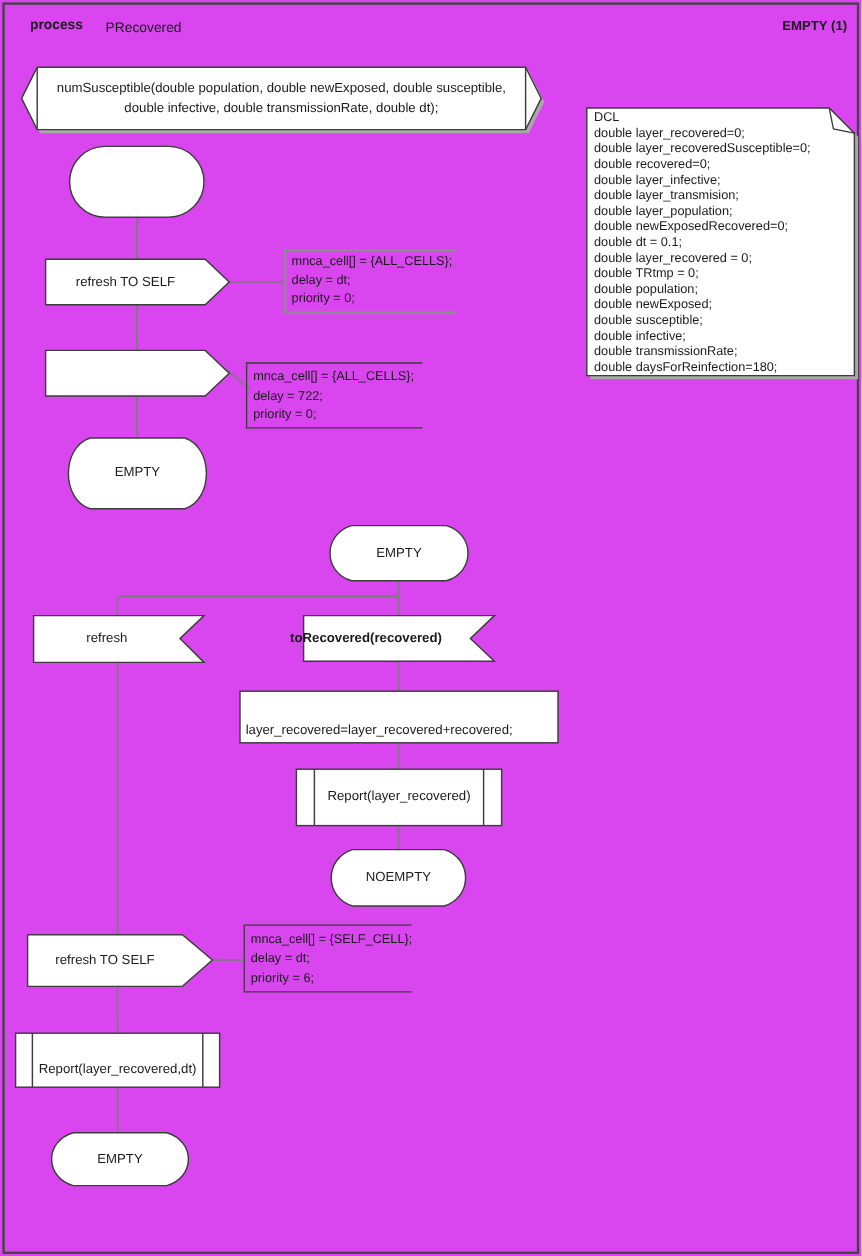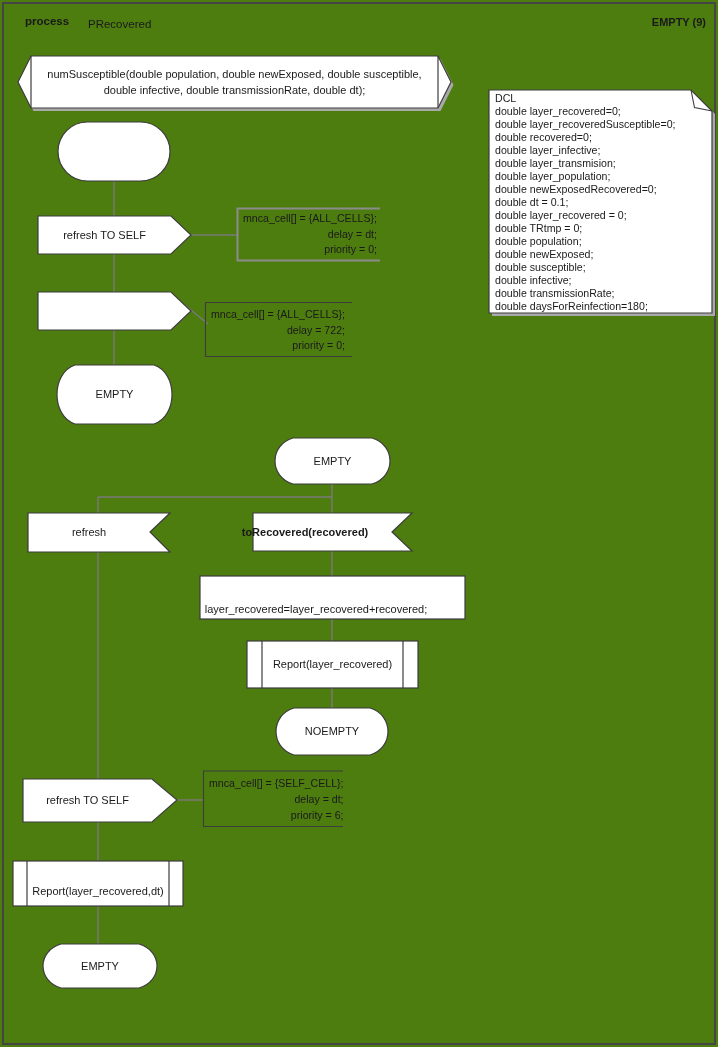--- a/index.html
+++ b/index.html
@@ -1,36 +1,36 @@
 <!DOCTYPE html>
 <html><head>
 <meta charset="utf-8">
 <style>
   html,body{margin:0;padding:0;background:#ffffff;}
   .page{
     position:relative;
     width:718px;height:1047px;
-    background:#4d7c0f;
+    background:#d946ef;
     font-family:"Liberation Sans", sans-serif;
     color:#1a1a1a;
     overflow:hidden;
   }
   .frame{
     position:absolute;left:2px;top:2px;width:710px;height:1039px;
     border:2px solid #454545;
     pointer-events:none;
   }
   svg.canvas{position:absolute;left:0;top:0;}
   .txt{position:absolute;font-size:11px;line-height:13px;white-space:nowrap;}
   .ctr{display:flex;align-items:center;justify-content:center;text-align:center;}
   .small{font-size:10.6px;}
   .hdr-kind{font-weight:bold;font-size:11.5px;}
   .hdr-name{font-size:11.5px;}
   .hdr-page{font-weight:600;font-size:11px;}
-  .comment{line-height:15.5px;text-align:right;}
+  .comment{line-height:15.5px;}
   .dcl-line{height:13px;font-size:10.6px;line-height:13px;white-space:nowrap;}
 </style>
 </head>
 <body>
 
 <div class="page">
   <div class="frame"></div>
 
   <svg class="canvas" width="718" height="1047" viewBox="0 0 718 1047">
 
@@ -102,21 +102,21 @@
       <rect x="13" y="861" width="170" height="45"></rect>
       <line x1="27" y1="861" x2="27" y2="906" fill="none"></line>
       <line x1="169" y1="861" x2="169" y2="906" fill="none"></line>
     </g>
 
     <path d="M 61,944 H 139 C 163,951 163,981 139,988 H 61 C 37,981 37,951 61,944 Z" fill="#ffffff" stroke="#3d3d3d" stroke-width="1.2"></path>
   </svg>
 
   <div class="txt hdr-kind" style="left:25px;top:15px;">process</div>
   <div class="txt hdr-name" style="left:88px;top:18px;">PRecovered</div>
-  <div class="txt hdr-page" style="left:560px;top:16px;width:146px;text-align:right;">EMPTY (9)</div>
+  <div class="txt hdr-page" style="left:560px;top:16px;width:146px;text-align:right;">EMPTY (1)</div>
 
   <div class="txt ctr" style="left:31px;top:57px;width:407px;height:50px;font-size:11px;line-height:16px;flex-direction:column;">
     <div>numSusceptible(double population, double newExposed, double susceptible,</div>
     <div>double infective, double transmissionRate, double dt);</div>
   </div>
 
   <div class="txt" style="left:495px;top:92px;width:212px;">
     <div class="dcl-line">DCL</div>
     <div class="dcl-line">double layer_recovered=0;</div>
     <div class="dcl-line">double layer_recoveredSusceptible=0;</div>

